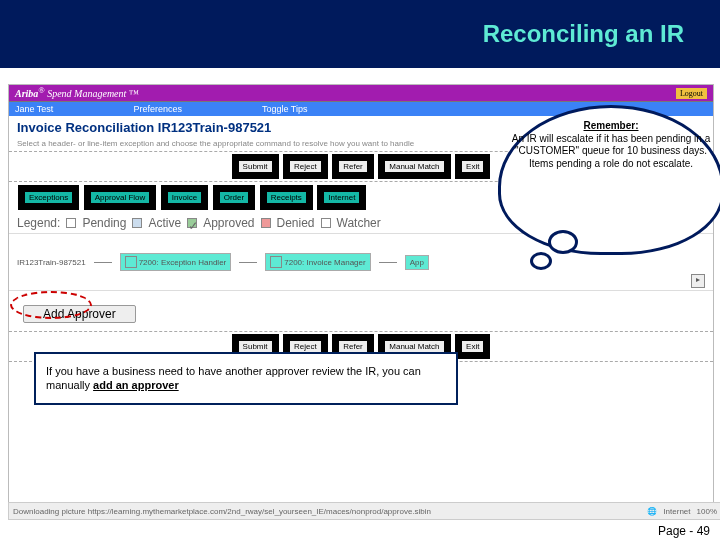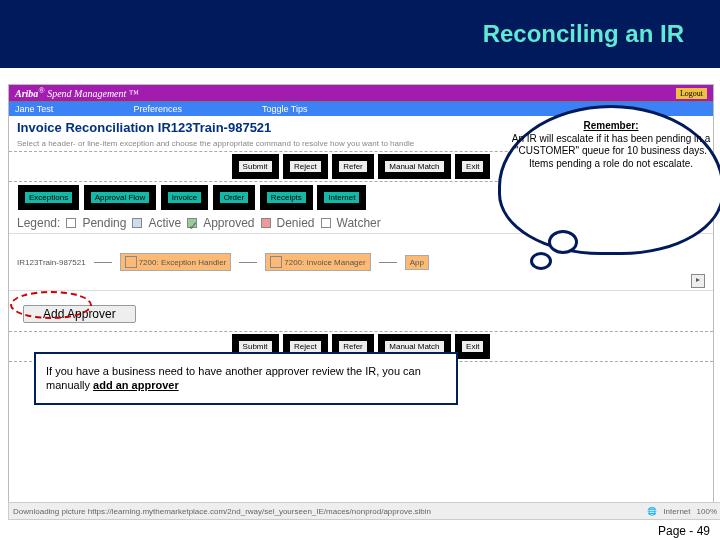--- a/index.html
+++ b/index.html
@@ -12,21 +12,21 @@
 .nav{background:#3b82f6;color:#fff;height:14px;display:flex;align-items:center;gap:80px;padding:0 6px;font-size:9px;border-top:1px solid #777}
 .page-title{color:#003080;font-weight:bold;font-size:13px;padding:4px 8px}
 .subtext{color:#888;font-size:8px;padding:0 8px 3px;filter:blur(0.4px)}
 .btnrow{border-top:1px dashed #aaa;border-bottom:1px dashed #aaa;padding:2px 0;text-align:center}
 .btnrow button,.tabs button{font-size:8px;padding:1px 4px;margin:0 1px;background:#eee;border:7px solid #000000;border-radius:0;cursor:pointer}
 .tabs{padding:3px 8px}
 .tabs button{background:#14b8a6}
 .legend{padding:3px 8px;color:#666;font-size:12px;display:flex;align-items:center;gap:6px}
 .legend .box{width:8px;height:8px;border:1px solid #888;display:inline-block}
 .flow{position:relative;height:48px;border-top:1px solid #ddd;border-bottom:1px solid #ddd;padding:4px 8px;display:flex;align-items:center;gap:8px;font-size:8px;color:#555}
-.flow .node{border:1px solid #aaa;background:#fdba74;padding:2px 4px;display:flex;align-items:center;gap:2px}
+.flow .node{border:1px solid #aaa;background:#5eead4;padding:2px 4px;display:flex;align-items:center;gap:2px}
 .flow .sq{width:10px;height:10px;border:1px solid #888;display:inline-block}
 .flow .line{flex:0 0 18px;height:1px;background:#888}
 .flow .scroll-r{position:absolute;right:8px;bottom:2px;width:12px;height:12px;border:1px solid #888;text-align:center;font-size:8px;line-height:10px;background:#eee}
 .addapp{margin:14px 0 0 14px}
 .addapp button{font-size:12px;padding:1px 19px;background:#eee;border:1px solid #999;border-radius:2px}
 .redcircle{position:absolute;border:2px dashed #c00;border-radius:50%;pointer-events:none}
 .callout-box{position:absolute;background:#fff;border:2px solid #00205b;padding:10px;font-size:11px;line-height:1.3;width:400px}
 .callout-box .underline{text-decoration:underline;font-weight:bold}
 .cloud{position:absolute;width:200px;height:120px;background:#fff;border:3px solid #001a5c;border-radius:55% 55% 50% 50%/60% 60% 45% 45%;padding:12px 10px;font-size:10px;text-align:center;line-height:1.25}
 .cloud .hdr{font-weight:bold;text-decoration:underline}

